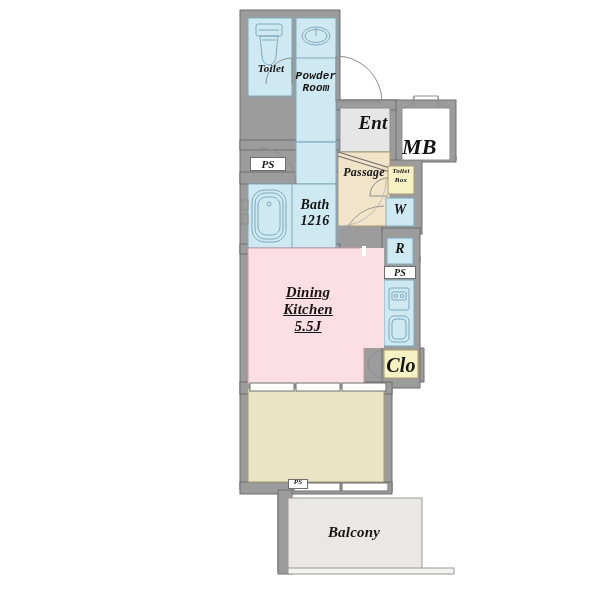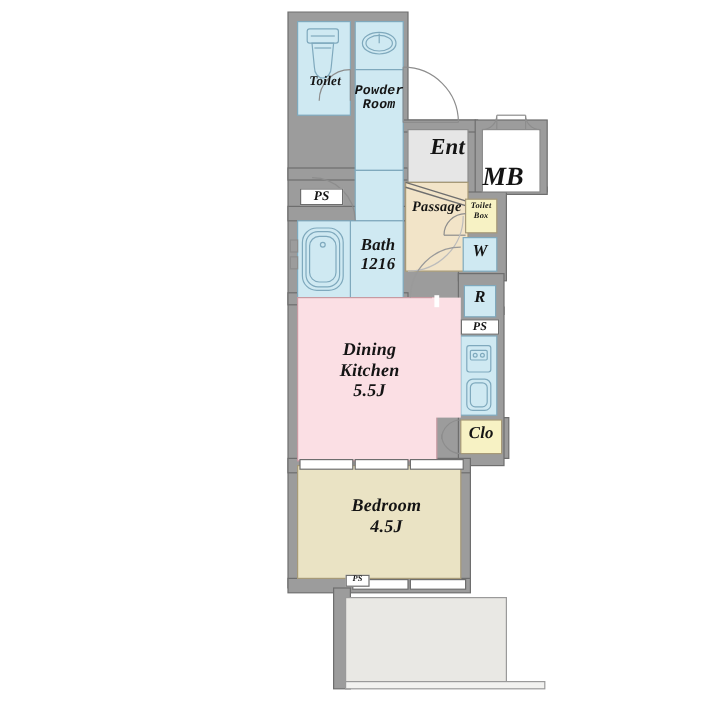--- a/index.html
+++ b/index.html
@@ -193,29 +193,28 @@
   <div class="lbl" style="left:386px; top:167px; width:30px; font-size:7px; line-height:1.25;">Toilet
 Box</div>
 
   <div class="lbl" style="left:386px; top:202px; width:28px; font-size:14px;">W</div>
 
   <div class="lbl" style="left:387px; top:241px; width:26px; font-size:14px;">R</div>
 
   <div class="lbl" style="left:292px; top:197px; width:46px; font-size:14px;font-style:italic;">Bath
 1216</div>
 
-  <div class="lbl" style="left:260px; top:284px; width:96px; font-size:15px;">Dining
+  <div class="lbl" style="left:260px; top:284px; width:96px; font-size:15px;text-decoration:underline;">Dining
 Kitchen
 5.5J</div>
 
-  <div class="lbl" style="left:384px; top:354px; width:34px; font-size:14px;">Clo</div>
-
-  <div class="lbl" style="left:266px; top:414px; width:112px; font-size:15px;">Bedroom
-4.5J</div>
-
+  <div class="lbl" style="left:384px; top:354px; width:34px; font-size:20px;">Clo</div>
+
+
+  <div class="lbl" style="left:290px; top:524px; width:128px; font-size:15px;">Balcony</div>
 
   <div style="position:absolute; left:250px; top:157px; width:36px; height:14px; background:#ffffff; border:1px solid #6e6e6e; box-sizing:border-box;">
     <div class="lbl" style="left:0; top:0px; width:34px; font-size:11px;">PS</div>
   </div>
 
   <div style="position:absolute; left:384px; top:266px; width:32px; height:13px; background:#ffffff; border:1px solid #6e6e6e; box-sizing:border-box;">
     <div class="lbl" style="left:0; top:0px; width:30px; font-size:10px;">PS</div>
   </div>
 
   <div style="position:absolute; left:288px; top:479px; width:20px; height:10px; background:#ffffff; border:1px solid #6e6e6e; box-sizing:border-box;">

